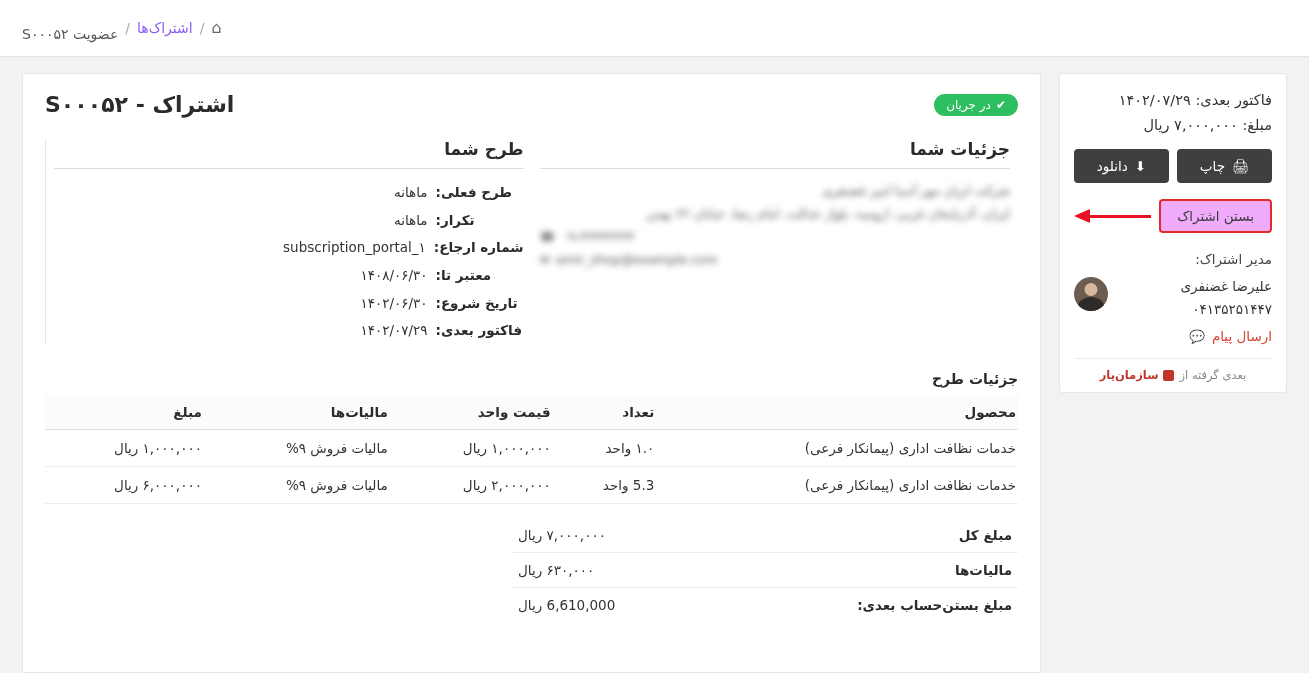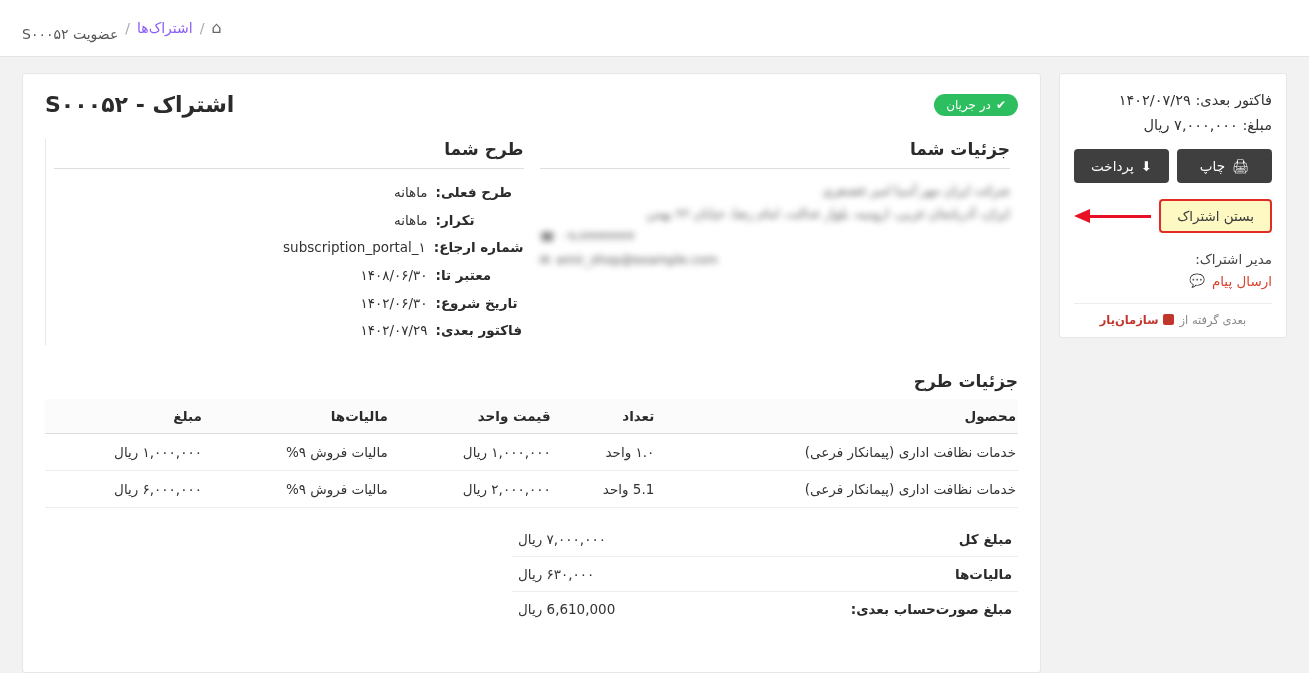--- a/index.html
+++ b/index.html
@@ -99,21 +99,21 @@
   .cancel-wrap {
     display: flex;
     flex-direction: row;
     align-items: center;
     margin-top: 16px;
     gap: 6px;
     position: relative;
   }
   .btn-cancel {
     border: 2px solid #e02b27;
-    background: #fef9c3;
+    background: #f0abfc;
     color: #3b3b3b;
     border-radius: 4px;
     font-size: 13.5px;
     padding: 7px 16px;
     cursor: pointer;
     font-family: inherit;
   }
   .arrow-annot {
     flex: 1;
     height: 14px;
@@ -278,21 +278,21 @@
   .blurred .line-ic {
     display: flex;
     flex-direction: row-reverse;
     align-items: center;
     justify-content: flex-start;
     gap: 6px;
   }
 
   
   .sec-title-2 {
-    font-size: 17px;
+    font-size: 14px;
     font-weight: bold;
     color: #2b2b2b;
     text-align: right;
     margin: 26px 0 8px 0;
   }
   table.plan {
     width: 100%;
     border-collapse: collapse;
     font-size: 13.5px;
     direction: rtl;
@@ -359,36 +359,46 @@
     </div>
 
 
     <div class="btn-row">
       <button class="btn">
         <span>🖨</span>
         <span>چاپ</span>
       </button>
       <button class="btn">
         <span>⬇</span>
-        <span>پرداخت</span>
+        <span>دانلود</span>
       </button>
     </div>
 
     <div class="cancel-wrap">
       <button class="btn-cancel">
         <span>بستن اشتراک</span>
       </button>
       <div class="arrow-annot">
         <div class="shaft"></div>
         <div class="head"></div>
       </div>
     </div>
 
     <div class="mgr-label">مدیر اشتراک:</div>
 
+    <div class="mgr-block">
+      <div class="mgr-info">
+        <div>علیرضا غضنفری</div>
+        <div>۰۴۱۳۵۲۵۱۴۴۷</div>
+      </div>
+      <div class="avatar">
+        <div class="head-c"></div>
+        <div class="body-c"></div>
+      </div>
+    </div>
 
     <div class="send-msg">
       <span>ارسال پیام</span>
       <span class="chat-icon">💬</span>
     </div>
 
     <div class="powered">
       <span>بعدی گرفته از</span>
       <span class="brand-dot"></span>
       <span class="brand">سازمان‌یار</span>
@@ -468,39 +478,39 @@
       <tbody>
         <tr>
           <td>خدمات نظافت اداری (پیمانکار فرعی)</td>
           <td>۱.۰ واحد</td>
           <td>۱,۰۰۰,۰۰۰ ریال</td>
           <td>مالیات فروش ۹%</td>
           <td>۱,۰۰۰,۰۰۰ ریال</td>
         </tr>
         <tr>
           <td>خدمات نظافت اداری (پیمانکار فرعی)</td>
-          <td>5.1 واحد</td>
+          <td>5.3 واحد</td>
           <td>۲,۰۰۰,۰۰۰ ریال</td>
           <td>مالیات فروش ۹%</td>
           <td>۶,۰۰۰,۰۰۰ ریال</td>
         </tr>
       </tbody>
     </table>
 
     <table class="totals">
       <tbody>
         <tr>
           <td class="lbl">مبلغ کل</td>
           <td class="val">۷,۰۰۰,۰۰۰ ریال</td>
         </tr>
         <tr>
           <td class="lbl">مالیات‌ها</td>
           <td class="val">۶۳۰,۰۰۰ ریال</td>
         </tr>
         <tr class="last">
-          <td class="lbl">مبلغ صورت‌حساب بعدی:</td>
+          <td class="lbl">مبلغ بستن‌حساب بعدی:</td>
           <td class="val">6,610,000 ریال</td>
         </tr>
       </tbody>
     </table>
 
   </div>
 </div>
 
 </body></html>

